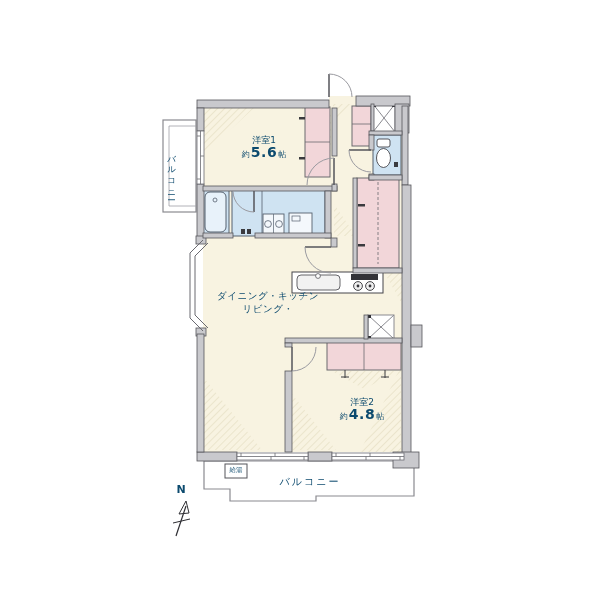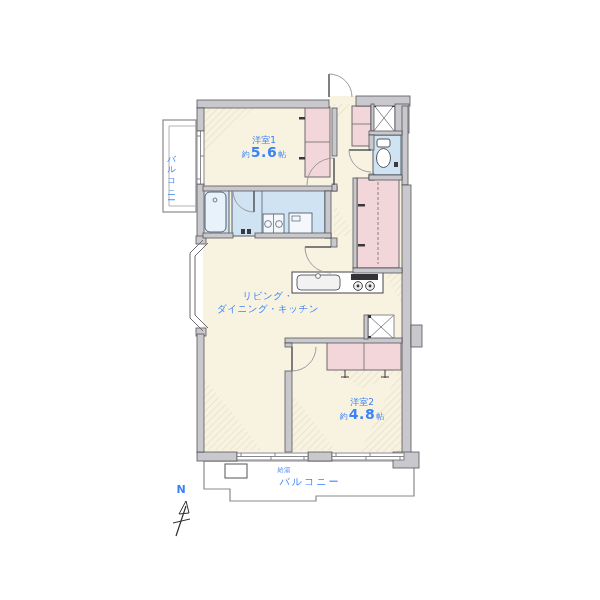--- a/index.html
+++ b/index.html
@@ -1,19 +1,19 @@
 <!DOCTYPE html>
 <html><head>
 <meta charset="utf-8">
 <style>
   html,body{margin:0;padding:0;background:#fff;}
   .canvas{position:relative;width:600px;height:600px;background:#ffffff;overflow:hidden;
           font-family:"DejaVu Sans",sans-serif;color:#2e2e33;}
   .canvas svg{position:absolute;left:0;top:0;}
-  .lbl{position:absolute;text-align:center;color:#3b82f6;}
+  .lbl{position:absolute;text-align:center;color:#0c4a6e;}
   .lbl .rname{font-size:9px;line-height:11px;}
   .lbl .rsize{font-size:8px;line-height:13px;white-space:nowrap;}
   .lbl .big{font-size:14px;font-weight:bold;letter-spacing:0.5px;padding:0 1px;}
   .ldk .rname{font-size:9.5px;line-height:12.5px;letter-spacing:0.5px;}
   .ldk .big{font-size:15px;}
   .balcony-h{font-size:10px;letter-spacing:2px;line-height:12px;}
   .balcony-v{writing-mode:vertical-rl;text-orientation:upright;font-size:8.5px;letter-spacing:2px;line-height:10px;}
   .utility{font-size:6.5px;line-height:13px;letter-spacing:0;}
   .north{font-size:11px;font-weight:bold;}
 </style>
@@ -230,30 +230,30 @@
     <line x1="173" y1="523" x2="190" y2="519" stroke="#2e2e33" stroke-width="1"></line>
   </g>
 </svg>
 
 <div class="lbl" style="left:222px;top:135px;width:84px;">
   <div class="rname">洋室1</div>
   <div class="rsize"><span class="sm">約</span><span class="big">5.6</span><span class="sm">帖</span></div>
 </div>
 
 <div class="lbl ldk" style="left:188px;top:290px;width:160px;">
+  <div class="rname">ダイニング・キッチン</div>
   <div class="rname">リビング・</div>
-  <div class="rname">ダイニング・キッチン</div>
 </div>
 
 <div class="lbl" style="left:320px;top:397px;width:84px;">
   <div class="rname">洋室2</div>
   <div class="rsize"><span class="sm">約</span><span class="big">4.8</span><span class="sm">帖</span></div>
 </div>
 
 <div class="lbl balcony-h" style="left:262px;top:476px;width:96px;">バルコニー</div>
 
 <div class="lbl balcony-v" style="left:167px;top:137px;height:72px;">バルコニー</div>
 
-<div class="lbl utility" style="left:225px;top:464px;width:22px;height:14px;padding-left:48px;">給湯</div>
+<div class="lbl utility" style="left:225px;top:464px;width:22px;height:14px;">給湯</div>
 
 <div class="lbl north" style="left:170px;top:483px;width:22px;">N</div>
 
 </div>
 
 </body></html>

